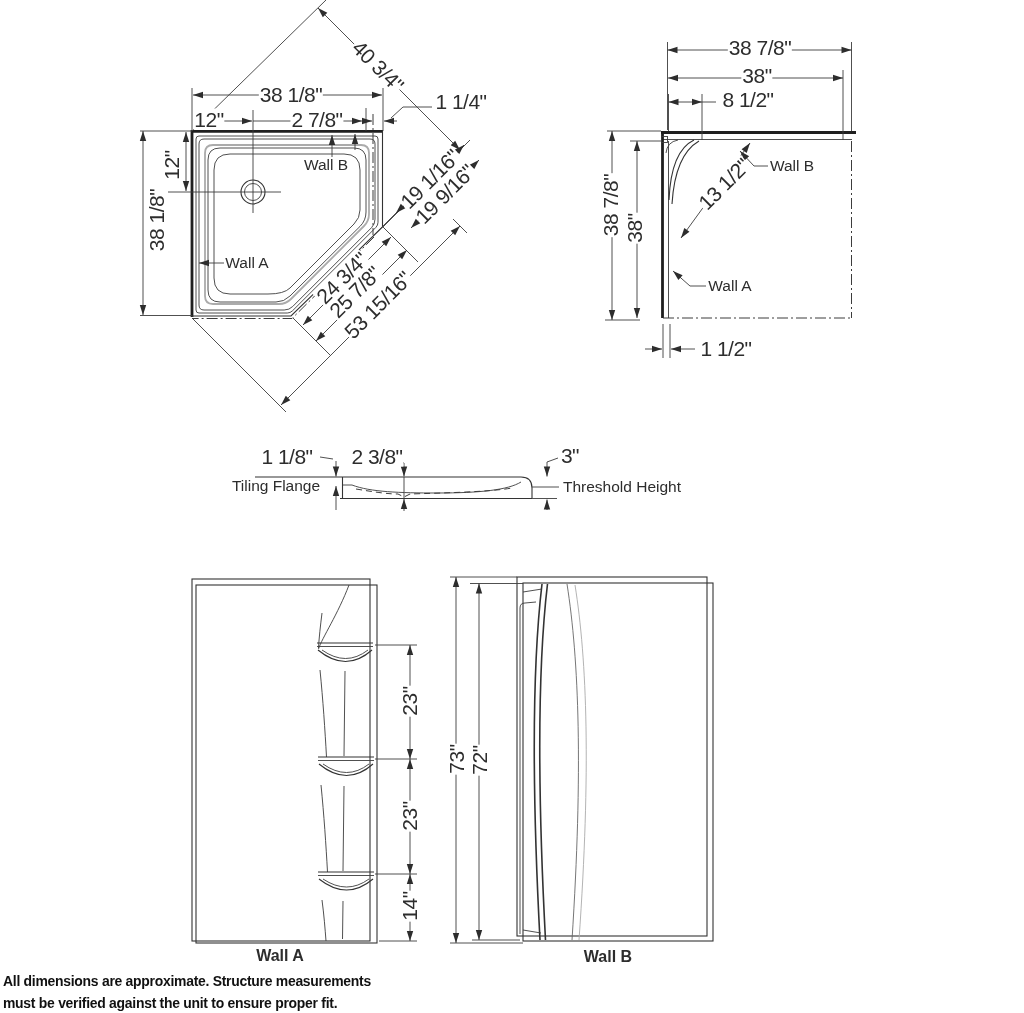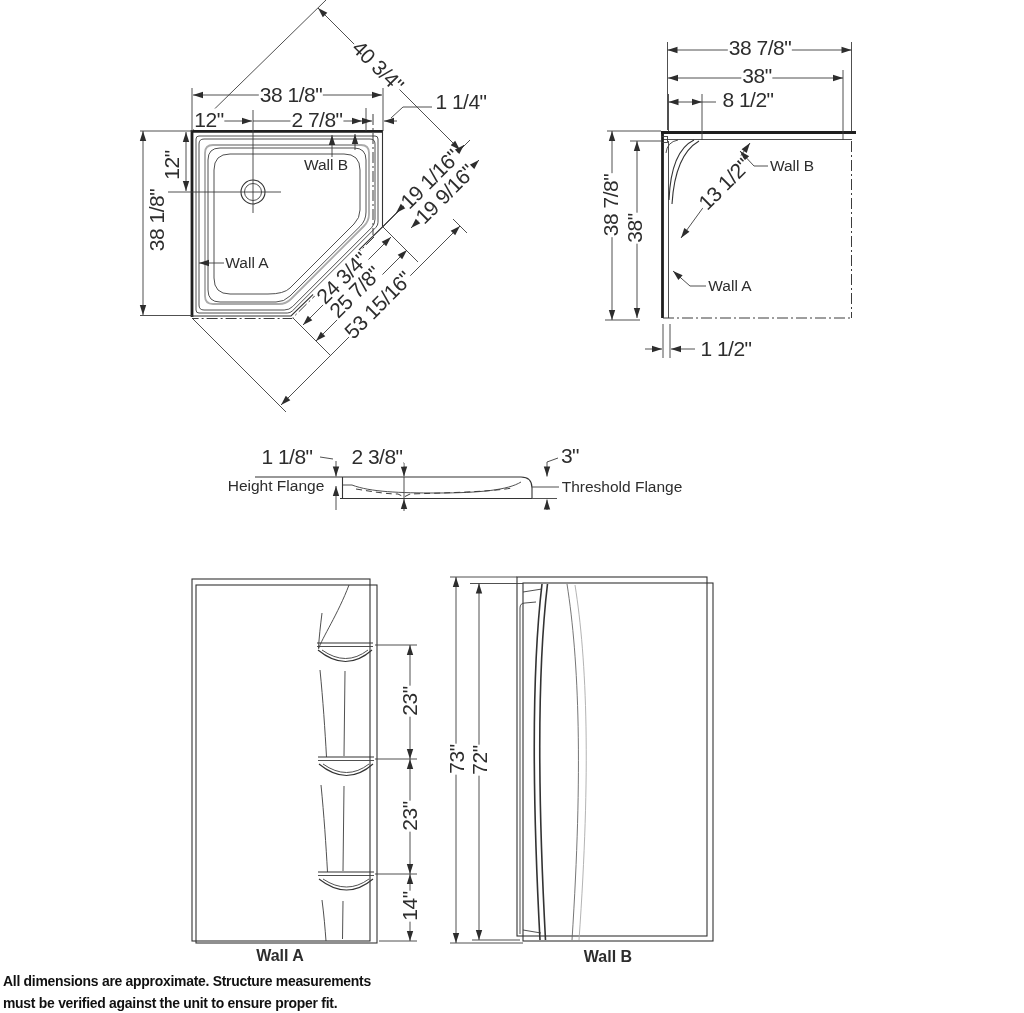--- a/index.html
+++ b/index.html
@@ -229,24 +229,24 @@
 <div class="txt" style="left:757px;top:75px">38"</div>
 <div class="txt" style="left:748px;top:99px">8 1/2"</div>
 <div class="txt rn45" style="left:724px;top:184px">13 1/2"</div>
 <div class="txt rn90" style="left:610px;top:205px">38 7/8"</div>
 <div class="txt rn90" style="left:634px;top:228px">38"</div>
 <div class="txt" style="left:726px;top:348px">1 1/2"</div>
 <div class="txt lbl" style="left:792px;top:166px">Wall B</div>
 <div class="txt lbl" style="left:730px;top:286px">Wall A</div>
 
 <div class="txt" style="left:287px;top:456px">1 1/8"</div>
-<div class="txt lbl" style="left:276px;top:486px">Height Flange</div>
+<div class="txt lbl" style="left:276px;top:486px">Tiling Flange</div>
 <div class="txt" style="left:377px;top:456px">2 3/8"</div>
 <div class="txt" style="left:570px;top:455px">3"</div>
-<div class="txt lbl" style="left:622px;top:487px">Threshold Flange</div>
+<div class="txt lbl" style="left:622px;top:487px">Threshold Height</div>
 
 <div class="txt rn90" style="left:409px;top:701px">23"</div>
 <div class="txt rn90" style="left:409px;top:816px">23"</div>
 <div class="txt rn90" style="left:409px;top:906px">14"</div>
 <div class="txt rn90" style="left:456px;top:759px">73"</div>
 <div class="txt rn90" style="left:479px;top:760px">72"</div>
 <div class="txt blbl" style="left:280px;top:956px">Wall A</div>
 <div class="txt blbl" style="left:608px;top:957px">Wall B</div>
 
 <div id="footer">

